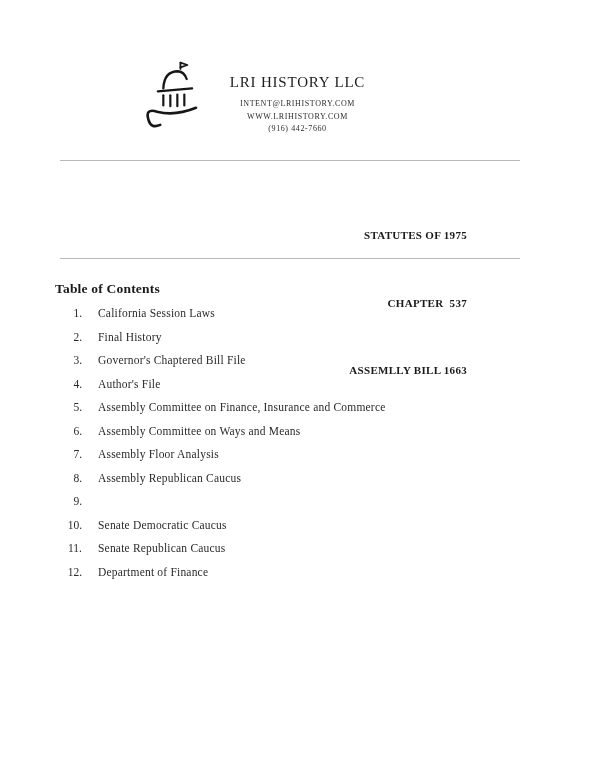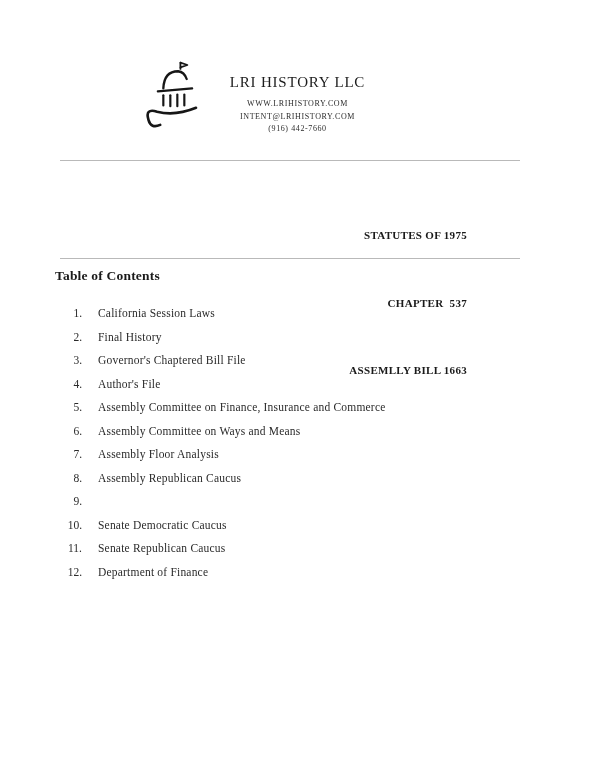--- a/index.html
+++ b/index.html
@@ -71,21 +71,21 @@
     line-height: 22.5px;
     color: #1a1a1a;
     letter-spacing: 0.3px;
     white-space: pre;
   }
 
   
   .toc-heading {
     position: absolute;
     left: 55px;
-    top: 268px;
+    top: 281px;
     font-weight: bold;
     font-size: 13.5px;
     color: #1a1a1a;
     letter-spacing: 0.2px;
   }
   .toc-list {
     position: absolute;
     left: 55px;
     top: 306px;
     width: 470px;
@@ -127,22 +127,22 @@
       <path d="M39 44 L39 58" stroke-width="2.8"></path>
       <path d="M48 43 L48 58" stroke-width="2.8"></path>
       <path d="M57 43 L57 57" stroke-width="2.8"></path>
 
       <path d="M72 60 Q45 71 22 65 Q6 60 11 76 Q14 87 26 82" stroke-width="3.4"></path>
     </svg>
   </div>
 
   <div class="header-text">
     <div class="company-name">LRI HISTORY LLC</div>
+    <div class="contact-line">INTENT@LRIHISTORY.COM</div>
     <div class="contact-line">WWW.LRIHISTORY.COM</div>
-    <div class="contact-line">INTENT@LRIHISTORY.COM</div>
     <div class="contact-line">(916) 442-7660</div>
   </div>
 
   <div class="rule rule-1"></div>
   <div class="rule rule-2"></div>
 
   <div class="case-info">
     <div>STATUTES OF 1975</div>
     <div>CHAPTER  537</div>
     <div>ASSEMLLY BILL 1663</div>

